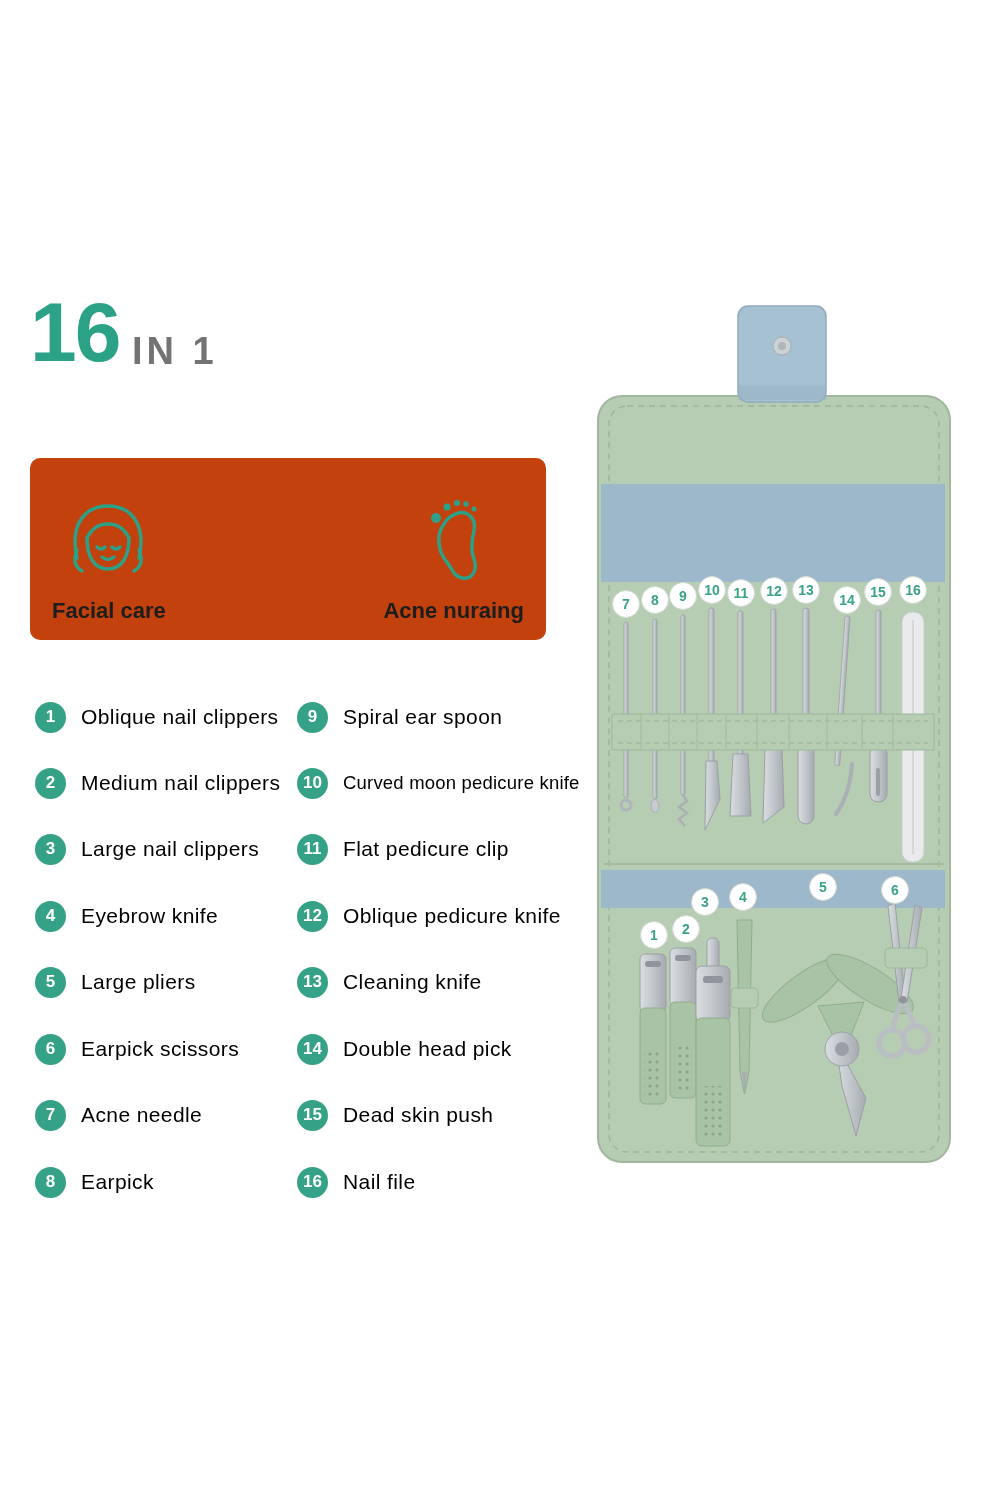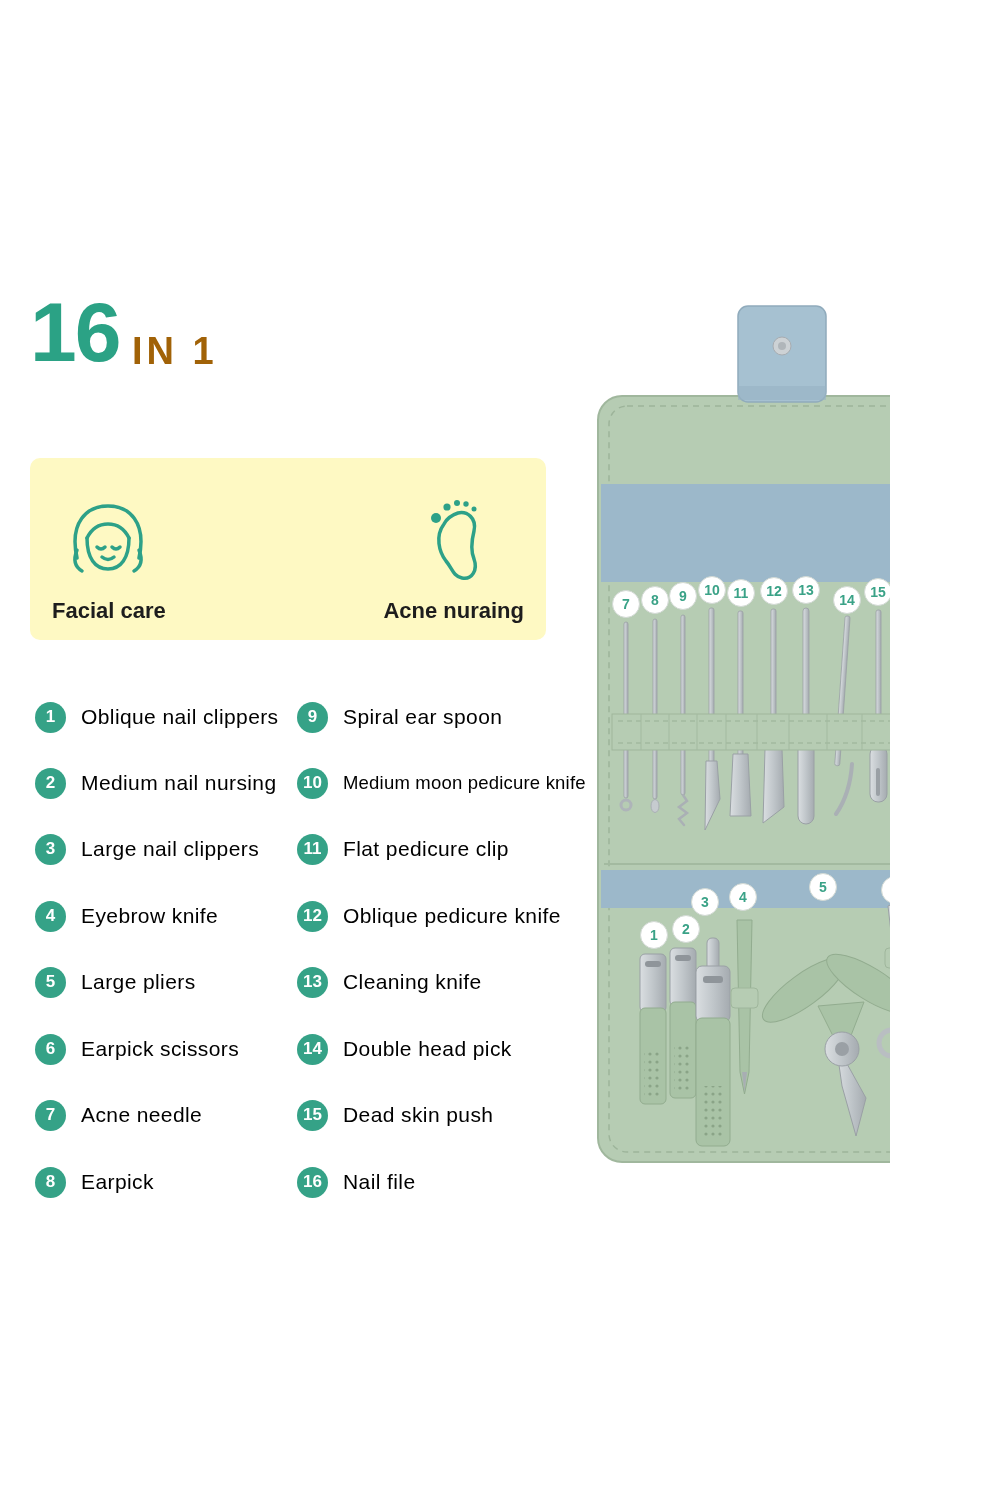--- a/index.html
+++ b/index.html
@@ -1,26 +1,26 @@
 <!DOCTYPE html>
 <html><head>
 <meta charset="utf-8">
 <style>
   * { margin:0; padding:0; box-sizing:border-box; }
   html,body { background:#ffffff; }
   body { font-family:"Liberation Sans","DejaVu Sans",sans-serif; color:#222; }
-  .page { position:relative; width:890px; height:1500px; background:#fff; overflow:hidden;padding-left:22px; }
+  .page { position:relative; width:1000px; height:1500px; background:#fff; overflow:hidden;padding-left:22px; }
 
   
   .big-num { position:absolute; left:30px; top:290px; font-size:84px; line-height:1; font-weight:800; color:#2ba285; letter-spacing:-2px; }
-  .in-label { position:absolute; left:132px; top:330px; font-size:38px; font-weight:800; color:#a16207; letter-spacing:4px; }
+  .in-label { position:absolute; left:132px; top:330px; font-size:38px; font-weight:800; color:#737373; letter-spacing:4px; }
   .subtitle { position:absolute; left:31px; top:396px; font-size:22px; color:#171717; letter-spacing:0.8px; }
 
   
-  .feature-box { position:absolute; left:30px; top:458px; width:516px; height:182px; background:#fef9c3; border-radius:10px;
+  .feature-box { position:absolute; left:30px; top:458px; width:516px; height:182px; background:#c2410c; border-radius:10px;
                  display:flex; justify-content:space-between; padding:0 22px; }
   .feature { display:flex; flex-direction:column; align-items:center; justify-content:flex-end; padding-bottom:16px; }
   .feature .icon { height:92px; display:flex; align-items:flex-end; margin-bottom:12px; }
   .flabel { font-size:22px; font-weight:700; color:#1d1d1d; white-space:nowrap; }
   .icon svg { display:block; }
   .gstroke { stroke:#2da188; stroke-width:3.5; fill:none; stroke-linecap:round; stroke-linejoin:round; }
   .gfill { fill:#2da188; }
 
   
   .item { position:absolute; display:flex; align-items:center; gap:15px; height:32px; }
@@ -74,21 +74,21 @@
       <span class="flabel">Acne nuraing</span>
     </div>
   </div>
 
   <div class="item r0 col-l">
     <span class="badge">1</span>
     <span class="ilabel">Oblique nail clippers</span>
   </div>
   <div class="item r1 col-l">
     <span class="badge">2</span>
-    <span class="ilabel">Medium nail nursing</span>
+    <span class="ilabel">Medium nail clippers</span>
   </div>
   <div class="item r2 col-l">
     <span class="badge">3</span>
     <span class="ilabel">Large nail clippers</span>
   </div>
   <div class="item r3 col-l">
     <span class="badge">4</span>
     <span class="ilabel">Eyebrow knife</span>
   </div>
   <div class="item r4 col-l">
@@ -107,21 +107,21 @@
     <span class="badge">8</span>
     <span class="ilabel">Earpick</span>
   </div>
 
   <div class="item r0 col-r">
     <span class="badge">9</span>
     <span class="ilabel">Spiral ear spoon</span>
   </div>
   <div class="item r1 col-r">
     <span class="badge">10</span>
-    <span class="ilabel compact">Medium moon pedicure knife</span>
+    <span class="ilabel compact">Curved moon pedicure knife</span>
   </div>
   <div class="item r2 col-r">
     <span class="badge">11</span>
     <span class="ilabel">Flat pedicure clip</span>
   </div>
   <div class="item r3 col-r">
     <span class="badge">12</span>
     <span class="ilabel">Oblique pedicure knife</span>
   </div>
   <div class="item r4 col-r">

